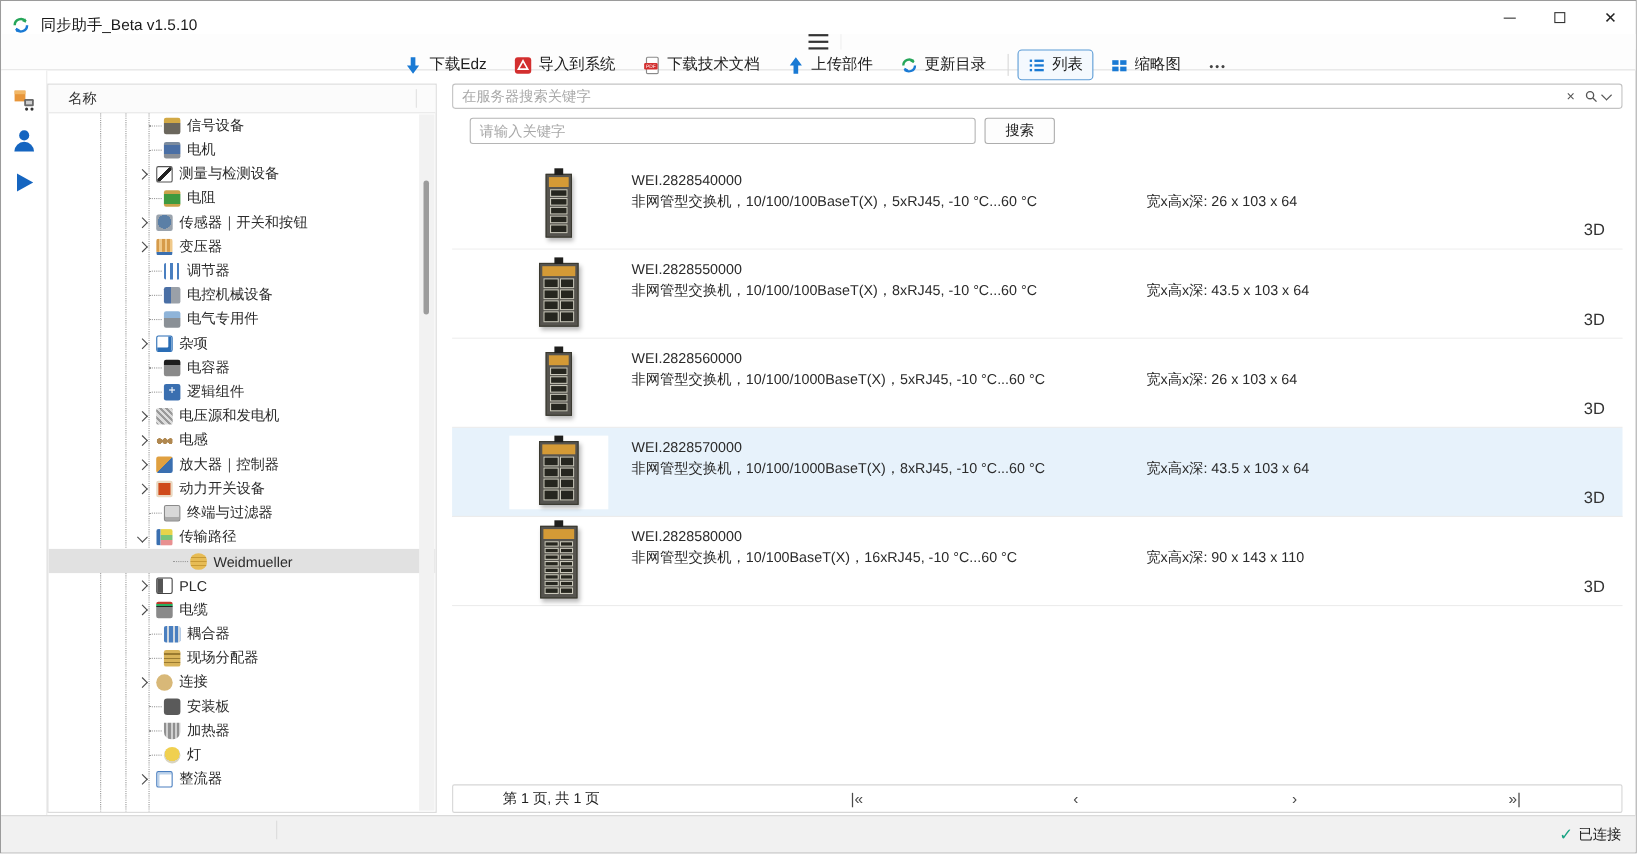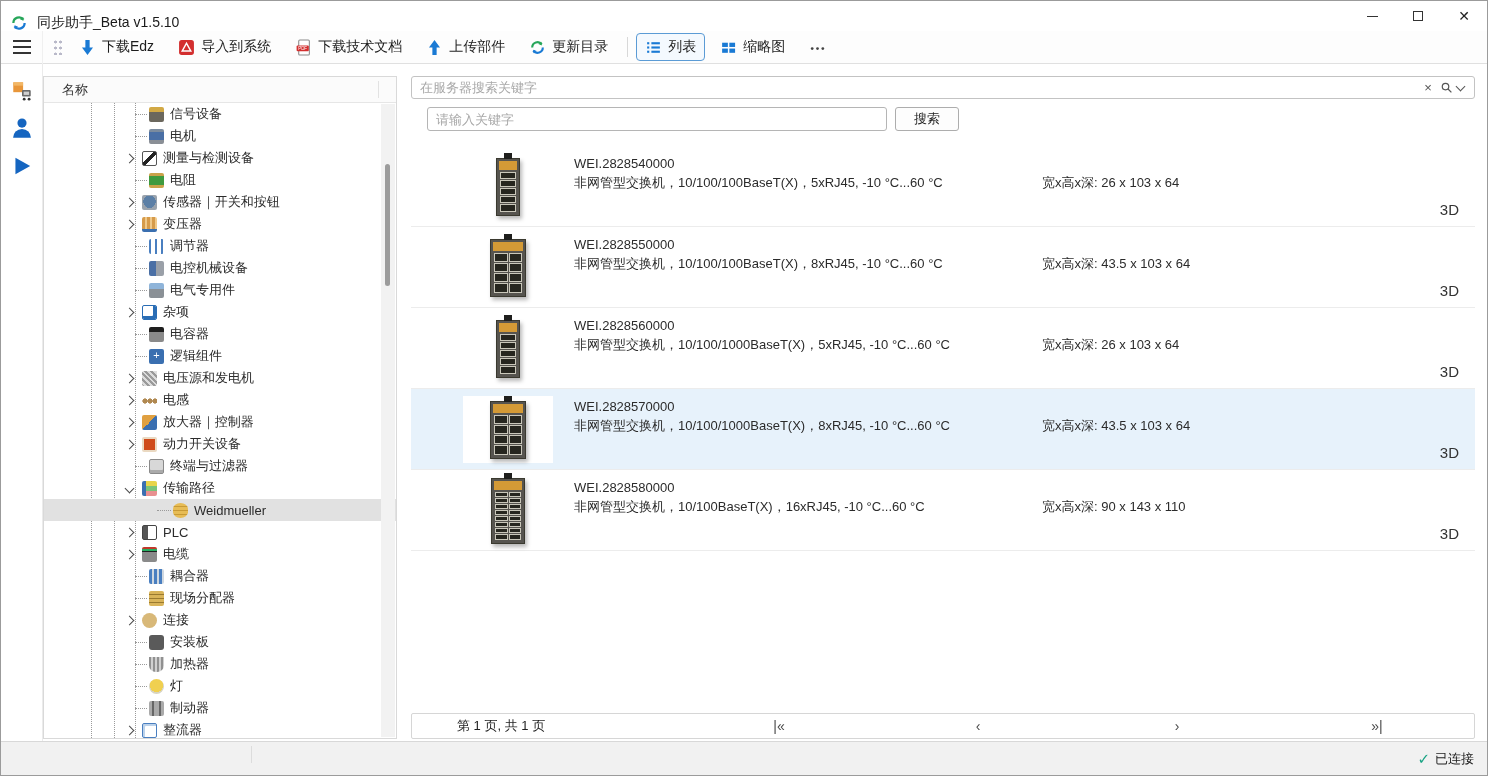--- a/index.html
+++ b/index.html
@@ -12,21 +12,21 @@
   .app-ic { width:18px; height:18px; margin-left:9px; display:inline-flex; }
   .app-ic svg { width:100%; height:100%; }
   .win-title { margin-left:9px; font-size:14px; color:#1a1a1a; }
   .win-controls { position:absolute; right:0; top:0; height:30px; display:flex; }
   .wc { width:46px; height:30px; display:flex; align-items:center; justify-content:center; color:#222; }
   .wc-min i { display:block; width:11px; height:1px; background:#333; }
   .wc-max i { display:block; width:10px; height:10px; border:1px solid #333; }
   .wc-close { font-size:14px; line-height:1; }
 
   
-  .toolbar { position:absolute; left:0; top:30px; right:0; height:33px; background:#fdfdfd; border-bottom:1px solid #e0e0e0; display:flex; align-items:center; }
+  .toolbar { position:absolute; left:0; top:30px; right:0; height:33px; background:#fdfdfd; border-bottom:1px solid #e0e0e0; display:flex; align-items:center;flex-direction:column; }
   .burger { width:42px; height:33px; display:flex; flex-direction:column; justify-content:center; align-items:center; gap:4px; border-right:1px solid #f0f0f0; }
   .burger i { display:block; width:18px; height:2px; background:#333; }
   .grip { width:9px; height:16px; margin:0 8px 0 10px;
           background-image:radial-gradient(#b9b9c9 1.2px, transparent 1.3px); background-size:5px 6px; }
   .tb-btn { display:flex; align-items:center; padding:4px 8px; margin-right:6px; border:1px solid transparent; border-radius:4px; cursor:default; }
   .tb-btn.active { border-color:#5b9bd5; background:#f4f9fe; }
   .tb-ic { width:17px; height:17px; display:inline-flex; margin-right:6px; }
   .tb-ic svg { width:100%; height:100%; }
   .tb-ic:last-child { margin-right:0; }
   .tb-lb { font-size:14px; color:#1d1d1d; }
@@ -417,25 +417,20 @@
           <span class="hline"></span>
           <span class="ti" data-icon="heater-icon"></span>
           <span class="tlabel">加热器</span>
         </div>
         <div class="titem">
           <span class="hline"></span>
           <span class="ti" data-icon="lamp-icon"></span>
           <span class="tlabel">灯</span>
         </div>
         <div class="titem">
-          <span class="hline"></span>
-          <span class="ti" data-icon="brake-icon"></span>
-          <span class="tlabel">制动器</span>
-        </div>
-        <div class="titem">
           <span class="chev right"></span>
           <span class="ti" data-icon="rectifier-icon"></span>
           <span class="tlabel">整流器</span>
         </div>
       </div>
     <div class="tree-scroll">
       <div class="tree-thumb"></div>
     </div>
   </div>
 

